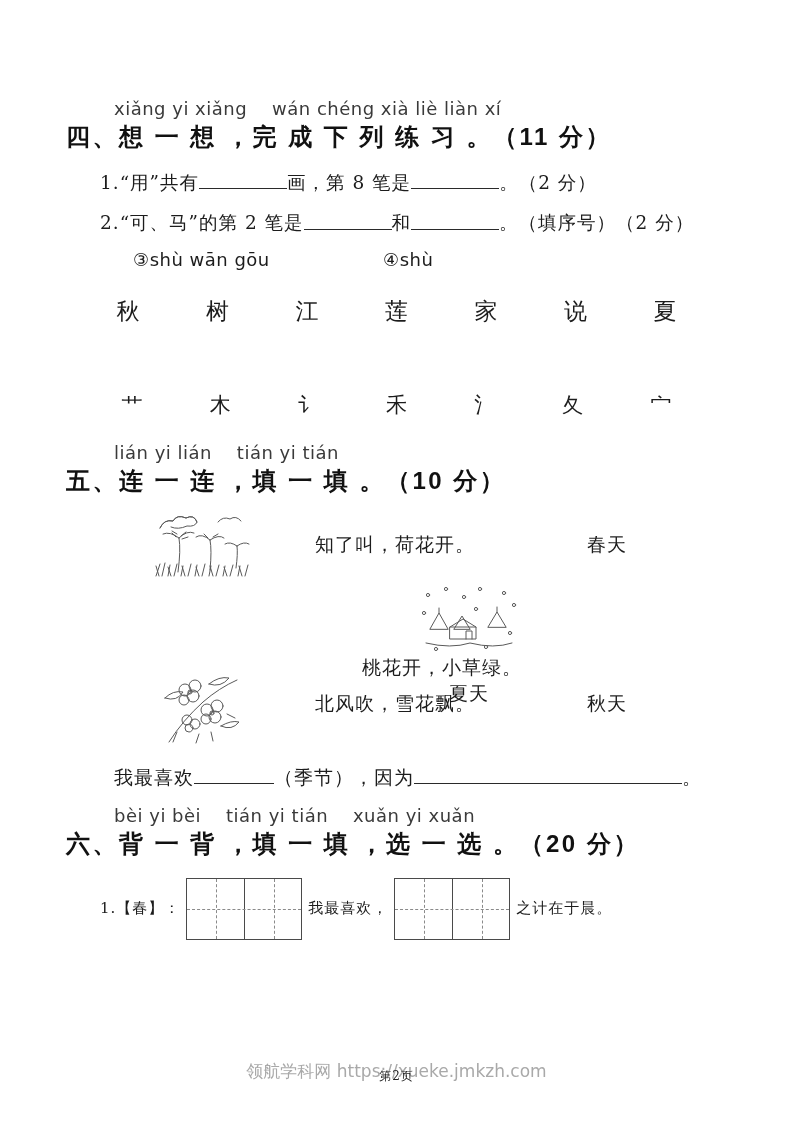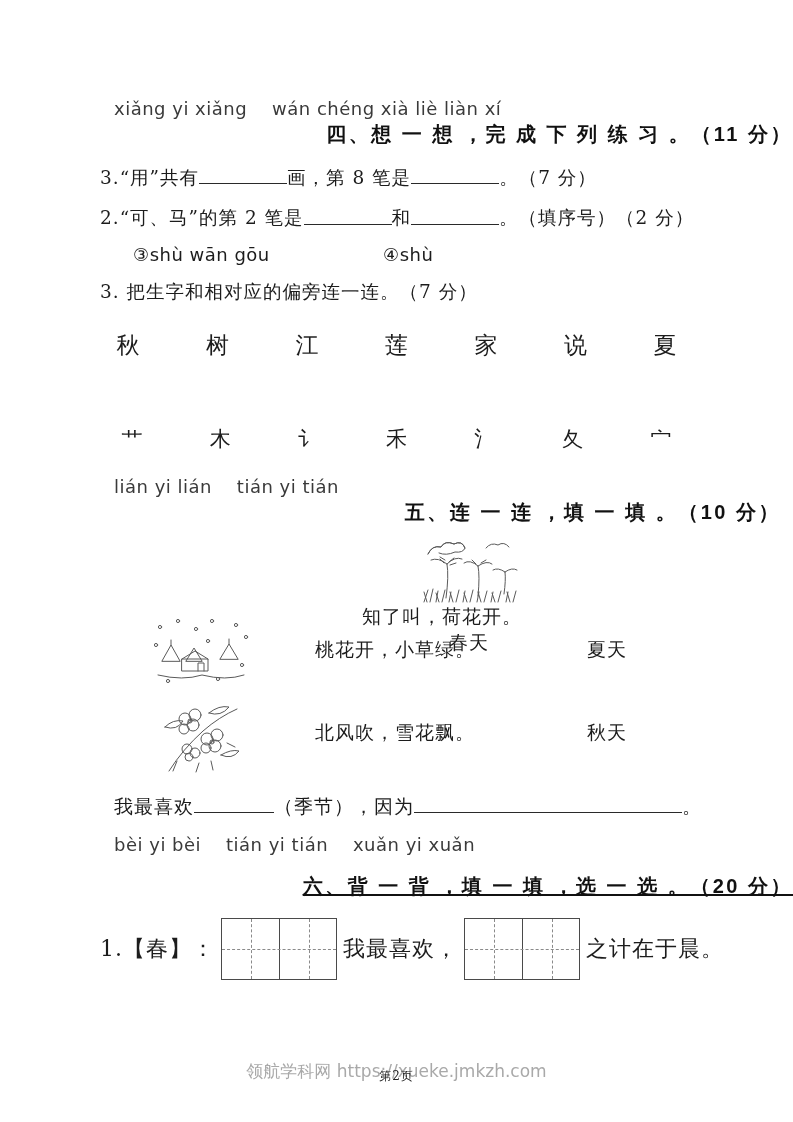--- a/index.html
+++ b/index.html
@@ -16,25 +16,24 @@
   .pinyin{
     font-family:"DejaVu Sans", sans-serif;
     font-size:18px;
     color:#3a3a3a;
     white-space:pre;
     letter-spacing:0.5px;
   }
   .sec-title{
     font-family:"Liberation Sans", sans-serif;
     font-weight:bold;
-    font-size:20px;
+    font-size:24px;
     letter-spacing:2.5px;
     color:#111;
     white-space:pre;
-    text-align:right;
   }
   .q-line{
     font-size:18.5px;
     letter-spacing:1px;
     white-space:pre;
   }
   .opt{
     font-family:"DejaVu Sans", sans-serif;
     font-size:18px;
     letter-spacing:0.5px;
@@ -67,34 +66,34 @@
     font-size:21px;
   }
   .char-item,.rad-item{width:32px;text-align:center;}
   
   .py-2{margin:23px 0 0 114px;}
   .title-5{margin:2px 12px 0 66px;}
   .match-row{
     display:flex;align-items:center;
     margin-left:145px;
   }
-  .row-a{margin-top:12px;height:72px;flex-direction:column;}
-  .row-b{height:80px;}
+  .row-a{margin-top:12px;height:72px;}
+  .row-b{height:80px;flex-direction:column;}
   .row-c{height:86px;}
   .row-d{height:68px;}
   .match-img{width:112px;display:flex;align-items:center;justify-content:center;}
   .match-phrase{width:272px;margin-left:58px;font-size:19px;letter-spacing:1px;}
   .match-season{font-size:19px;letter-spacing:1px;}
   .fill-line{margin:16px 0 0 114px;font-size:19px;letter-spacing:1px;white-space:pre;}
   
   .py-3{margin:14px 0 0 114px;}
-  .title-6{margin:18px 0 0 66px;text-decoration:underline;}
+  .title-6{margin:2px 0 0 66px;}
   .spring-line{
     margin:18px 0 0 100px;
-    font-size:22px;
+    font-size:15px;
     letter-spacing:1px;
     display:flex;align-items:center;
     white-space:pre;
   }
   
   .tian-grid{
     position:relative;
     display:inline-block;
     width:114px;height:60px;
     border:1px solid #4a4a4a;
@@ -128,30 +127,29 @@
   .sketch{stroke:#5a5a5a;stroke-width:1;fill:none;stroke-linecap:round;stroke-linejoin:round;}
 </style>
 </head>
 <body>
 
 <div class="page">
 
   <div class="pinyin py-1">xiǎng yi xiǎng    wán chéng xià liè liàn xí</div>
   <div class="sec-title title-4">四、想 一 想 ，完 成 下 列 练 习 。（11 分）</div>
 
-  <div class="q-line q1"><span>3.“用”共有</span><span class="blank w-md"></span><span>画，第 8 笔是</span><span class="blank w-md"></span><span>。（7 分）</span></div>
+  <div class="q-line q1"><span>1.“用”共有</span><span class="blank w-md"></span><span>画，第 8 笔是</span><span class="blank w-md"></span><span>。（2 分）</span></div>
 
   <div class="q-line q2"><span>2.“可、马”的第 2 笔是</span><span class="blank w-md"></span><span>和</span><span class="blank w-md"></span><span>。（填序号）（2 分）</span></div>
 
   <div class="opt-row">
     <span class="opt opt-col1">③shù wān gōu</span>
     <span class="opt">④shù</span>
   </div>
 
-  <div class="q-line q2">3. 把生字和相对应的偏旁连一连。（7 分）</div>
 
   <div class="match-chars">
     <span class="char-item">秋</span>
     <span class="char-item">树</span>
     <span class="char-item">江</span>
     <span class="char-item">莲</span>
     <span class="char-item">家</span>
     <span class="char-item">说</span>
     <span class="char-item">夏</span>
   </div>

